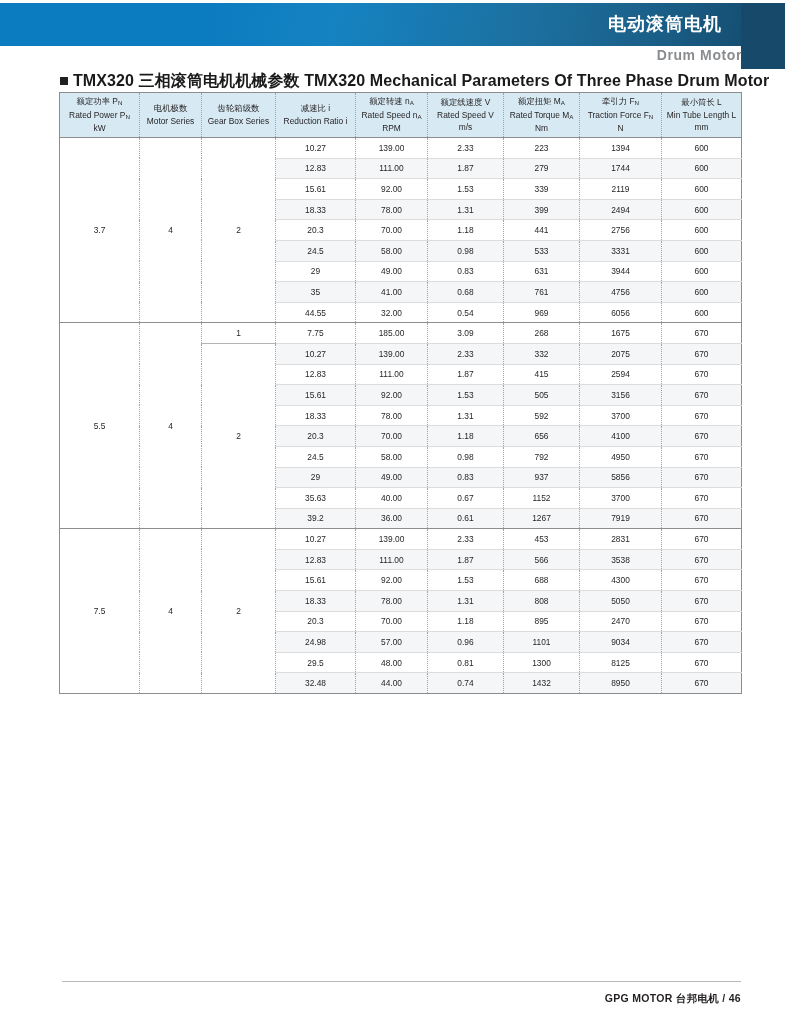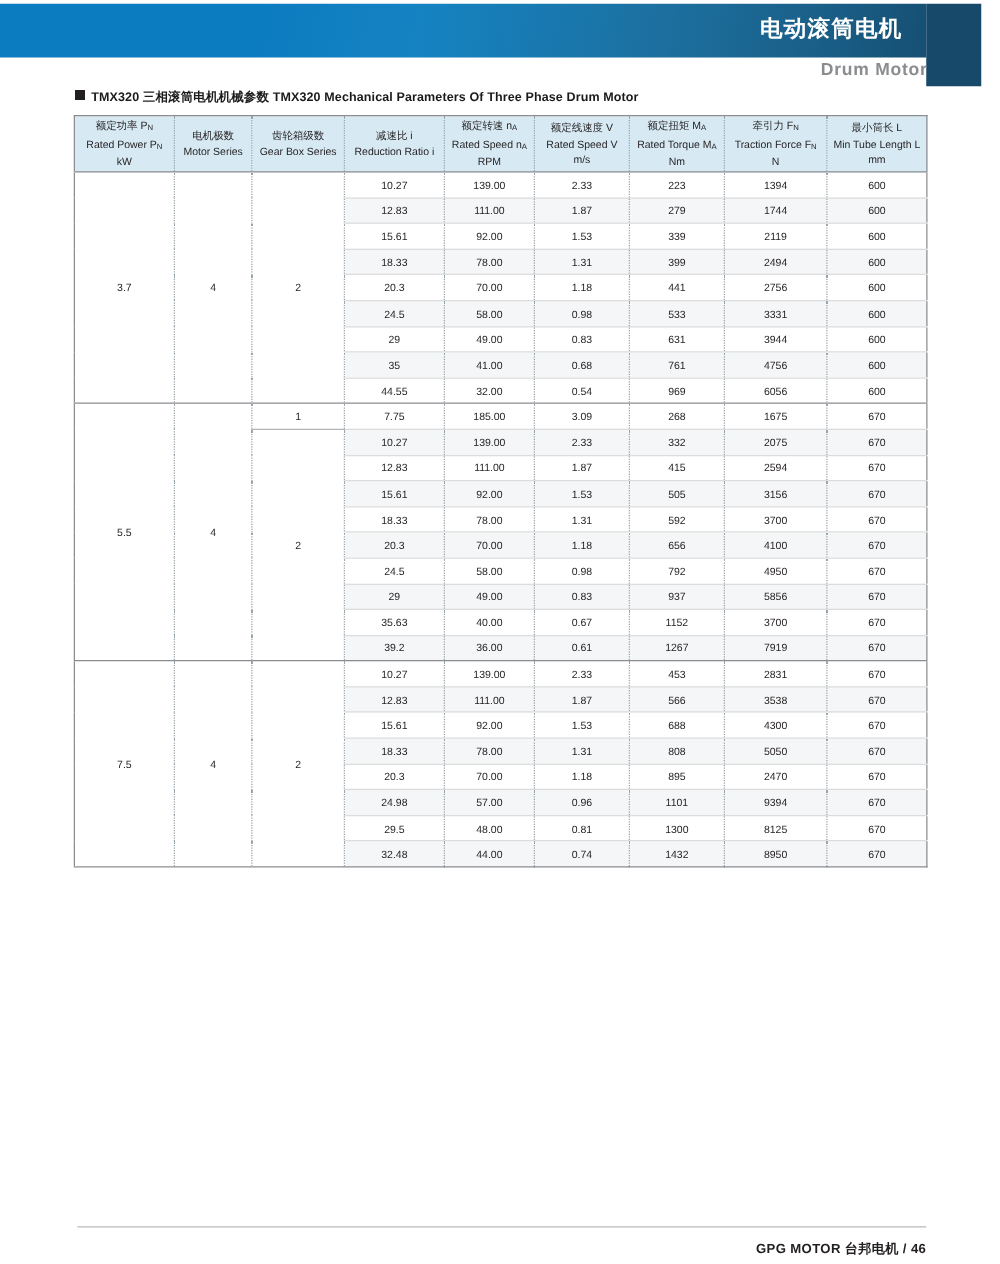--- a/index.html
+++ b/index.html
@@ -60,21 +60,21 @@
     font-weight: bold;
     color: #8a8d90;
     letter-spacing: 0.6px;
   }
 
   
   .section-title {
     position: absolute;
     left: 60px;
     top: 71px;
-    font-size: 10px;
+    font-size: 16px;
     font-weight: bold;
     color: #1a1a1a;
     letter-spacing: 0.1px;
     white-space: nowrap;
   }
   .section-title .sq {
     display: inline-block;
     width: 8px;
     height: 8px;
     background: #231f20;
@@ -439,21 +439,21 @@
           <td>1.18</td>
           <td>895</td>
           <td>2470</td>
           <td>670</td>
         </tr>
         <tr class="stripe">
           <td>24.98</td>
           <td>57.00</td>
           <td>0.96</td>
           <td>1101</td>
-          <td>9394</td>
+          <td>9034</td>
           <td>670</td>
         </tr>
         <tr>
           <td>29.5</td>
           <td>48.00</td>
           <td>0.81</td>
           <td>1300</td>
           <td>8125</td>
           <td>670</td>
         </tr>

